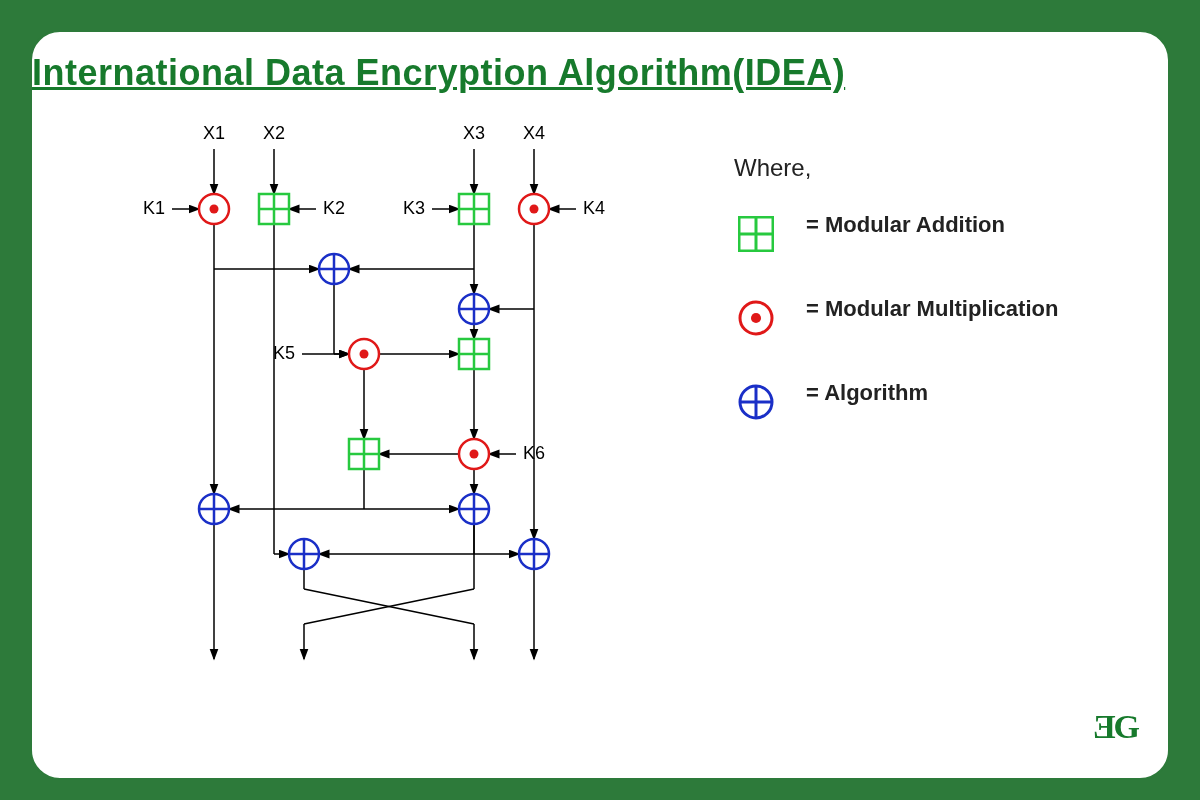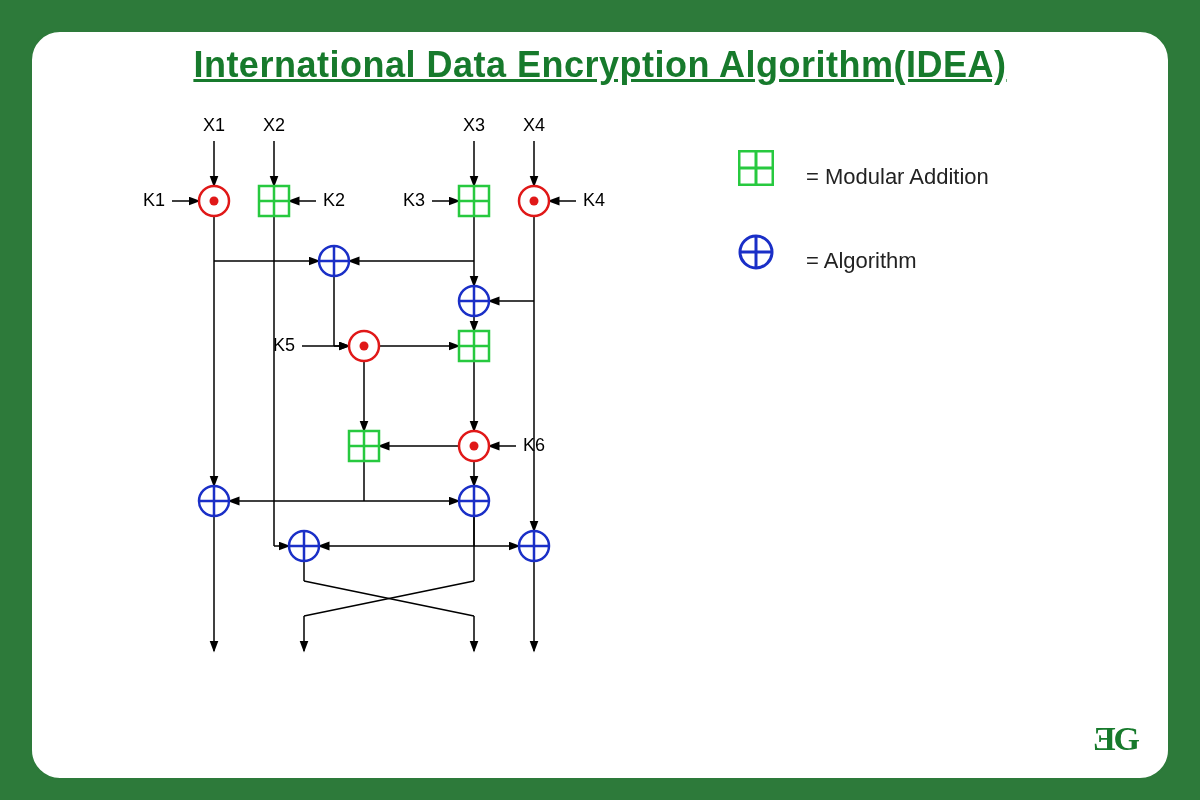--- a/index.html
+++ b/index.html
@@ -24,22 +24,21 @@
     border-radius: 30px;
     box-sizing: border-box;
     position: relative;
     overflow: hidden;
   }
   .title {
     font-size: 36px;
     font-weight: bold;
     color: #177a2c;
     text-decoration: underline;
-    text-align: center;
-    margin-top: 12px;
+    margin-top: 20px;
     letter-spacing: 0.5px;
   }
   .content {
     display: flex;
     flex-direction: row;
     margin-top: 20px;
     padding-left: 22px;
   }
   .diagram-wrap {
     flex: 0 0 560px;
@@ -53,35 +52,36 @@
     padding-top: 40px;
     font-size: 22px;
     color: #222;
   }
   .legend-header {
     font-size: 24px;
     margin-bottom: 30px;
   }
   .legend-item {
     display: flex;
-    align-items: flex-end;
+    align-items: flex-start;
     margin-bottom: 40px;
+    font-weight: bold;
   }
   .legend-icon {
     flex: 0 0 44px;
     height: 44px;
     display: flex;
     align-items: center;
     justify-content: center;
     margin-right: 28px;
   }
   .logo {
     position: absolute;
     right: 30px;
-    bottom: 20px;
+    bottom: 32px;
     font-family: Georgia, serif;
     font-size: 34px;
     font-weight: bold;
     color: #177a2c;
     letter-spacing: -2px;
   }
 </style>
 </head>
 <body>
 
@@ -216,34 +216,44 @@
             </g>
             <g transform="translate(420,440)">
               <circle cx="0" cy="0" r="15" fill="#fff" stroke="#1a2fc7" stroke-width="2.5"></circle>
               <line x1="0" y1="-15" x2="0" y2="15" stroke="#1a2fc7" stroke-width="2.5"></line>
               <line x1="-15" y1="0" x2="15" y2="0" stroke="#1a2fc7" stroke-width="2.5"></line>
             </g>
           </svg>
       </div>
 
       <div class="legend">
+        <div class="legend-header">Where,</div>
         <div id="legend-items">
             <div class="legend-item">
               <div class="legend-icon">
                 <svg width="36" height="36" viewBox="0 0 36 36">
       <rect x="1" y="1" width="34" height="34" fill="none" stroke="#27c93f" stroke-width="3"></rect>
       <line x1="18" y1="1" x2="18" y2="35" stroke="#27c93f" stroke-width="3"></line>
       <line x1="1" y1="18" x2="35" y2="18" stroke="#27c93f" stroke-width="3"></line>
     </svg>
               </div>
               <span>= Modular Addition</span>
             </div>
             <div class="legend-item">
               <div class="legend-icon">
                 <svg width="36" height="36" viewBox="0 0 36 36">
+      <circle cx="18" cy="18" r="16" fill="none" stroke="#e01818" stroke-width="3"></circle>
+      <circle cx="18" cy="18" r="5.040000000000001" fill="#e01818"></circle>
+    </svg>
+              </div>
+              <span>= Modular Multiplication</span>
+            </div>
+            <div class="legend-item">
+              <div class="legend-icon">
+                <svg width="36" height="36" viewBox="0 0 36 36">
       <circle cx="18" cy="18" r="16" fill="none" stroke="#1a2fc7" stroke-width="3"></circle>
       <line x1="18" y1="2" x2="18" y2="34" stroke="#1a2fc7" stroke-width="3"></line>
       <line x1="2" y1="18" x2="34" y2="18" stroke="#1a2fc7" stroke-width="3"></line>
     </svg>
               </div>
               <span>= Algorithm</span>
             </div>
           </div>
       </div>
     </div>

